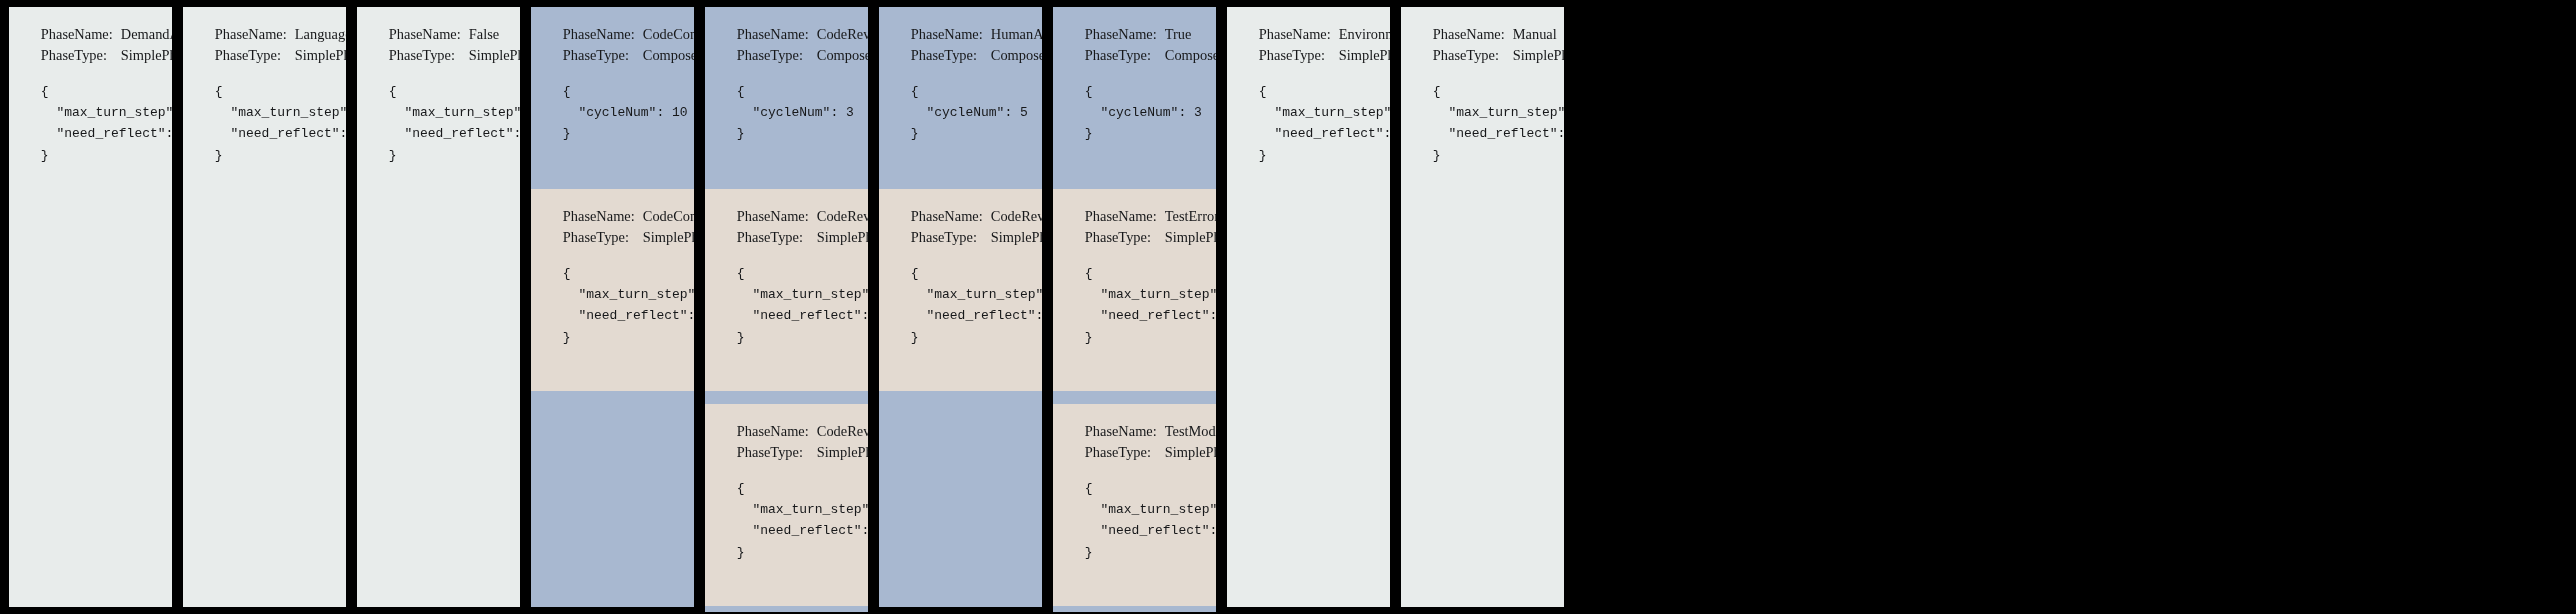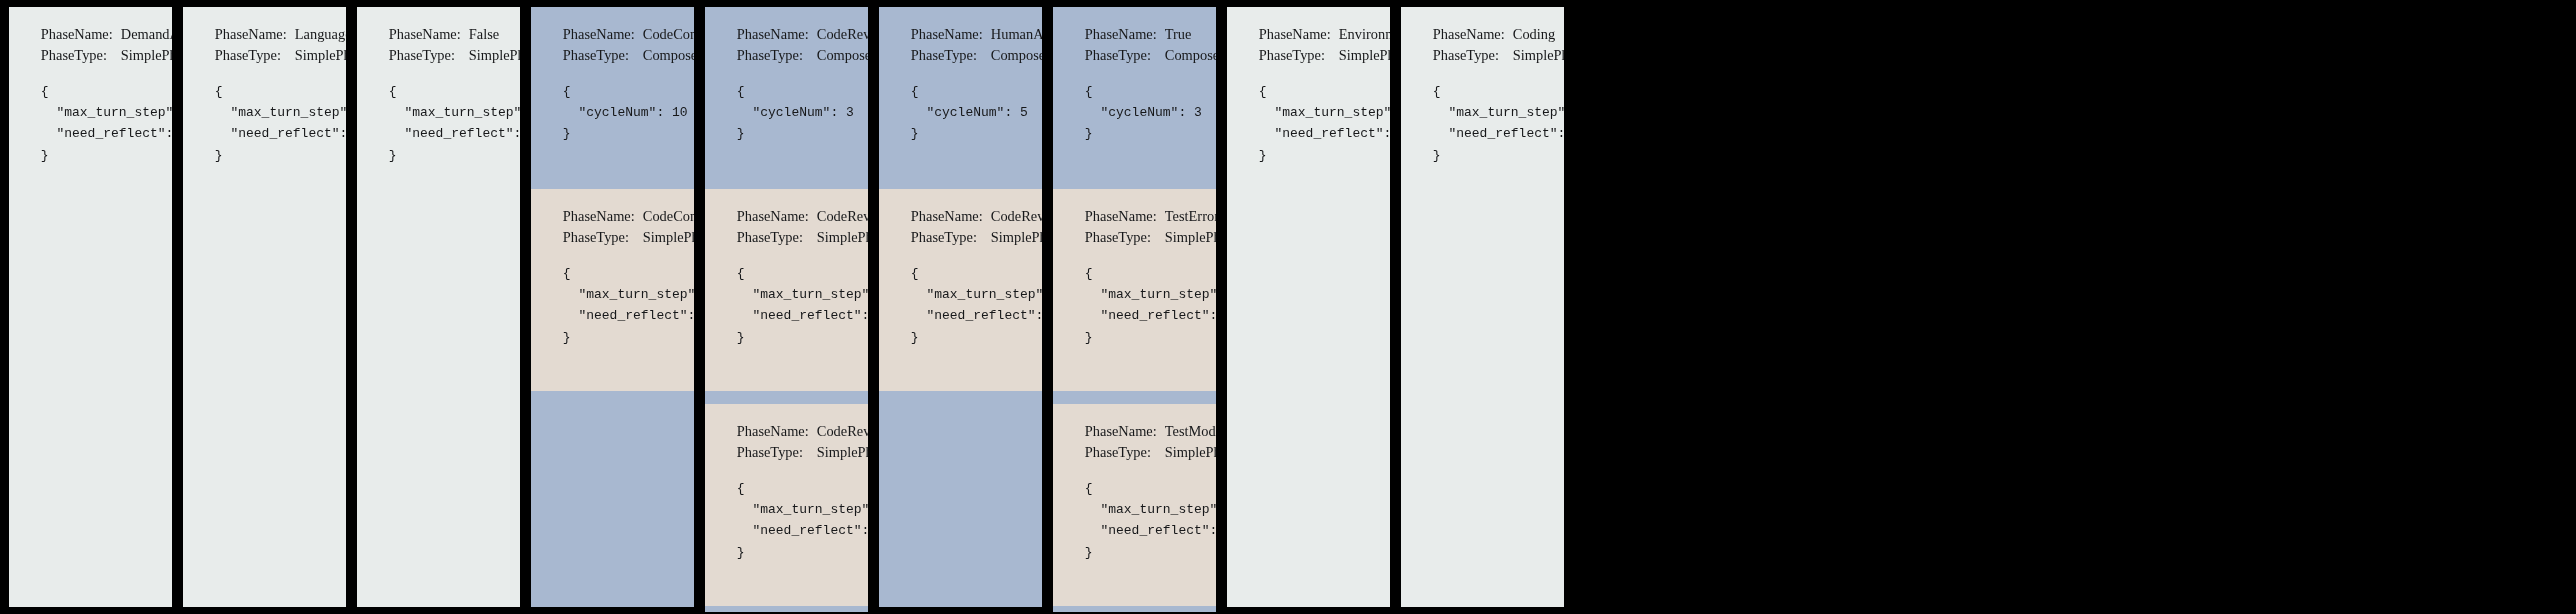--- a/index.html
+++ b/index.html
@@ -287,21 +287,21 @@
           <span class="meta-val">SimplePhase</span>
         </div>
         <div class="json-block"><div class="json-line">{</div><div class="json-line">  "max_turn_step": 1,</div><div class="json-line">  "need_reflect": "True"</div><div class="json-line">}</div></div>
       </div>
     </div>
     <div class="col-gap"></div>
     <div class="column" style="width: 163px; flex: 0 0 163px;">
       <div class="card simple-root">
         <div class="meta-row">
           <span class="meta-key">PhaseName:</span>
-          <span class="meta-val">Coding</span>
+          <span class="meta-val">Manual</span>
         </div>
         <div class="meta-row">
           <span class="meta-key">PhaseType:</span>
           <span class="meta-val">SimplePhase</span>
         </div>
         <div class="json-block"><div class="json-line">{</div><div class="json-line">  "max_turn_step": 1,</div><div class="json-line">  "need_reflect": "False"</div><div class="json-line">}</div></div>
       </div>
     </div>
     <div class="col-gap"></div>
   </div>

